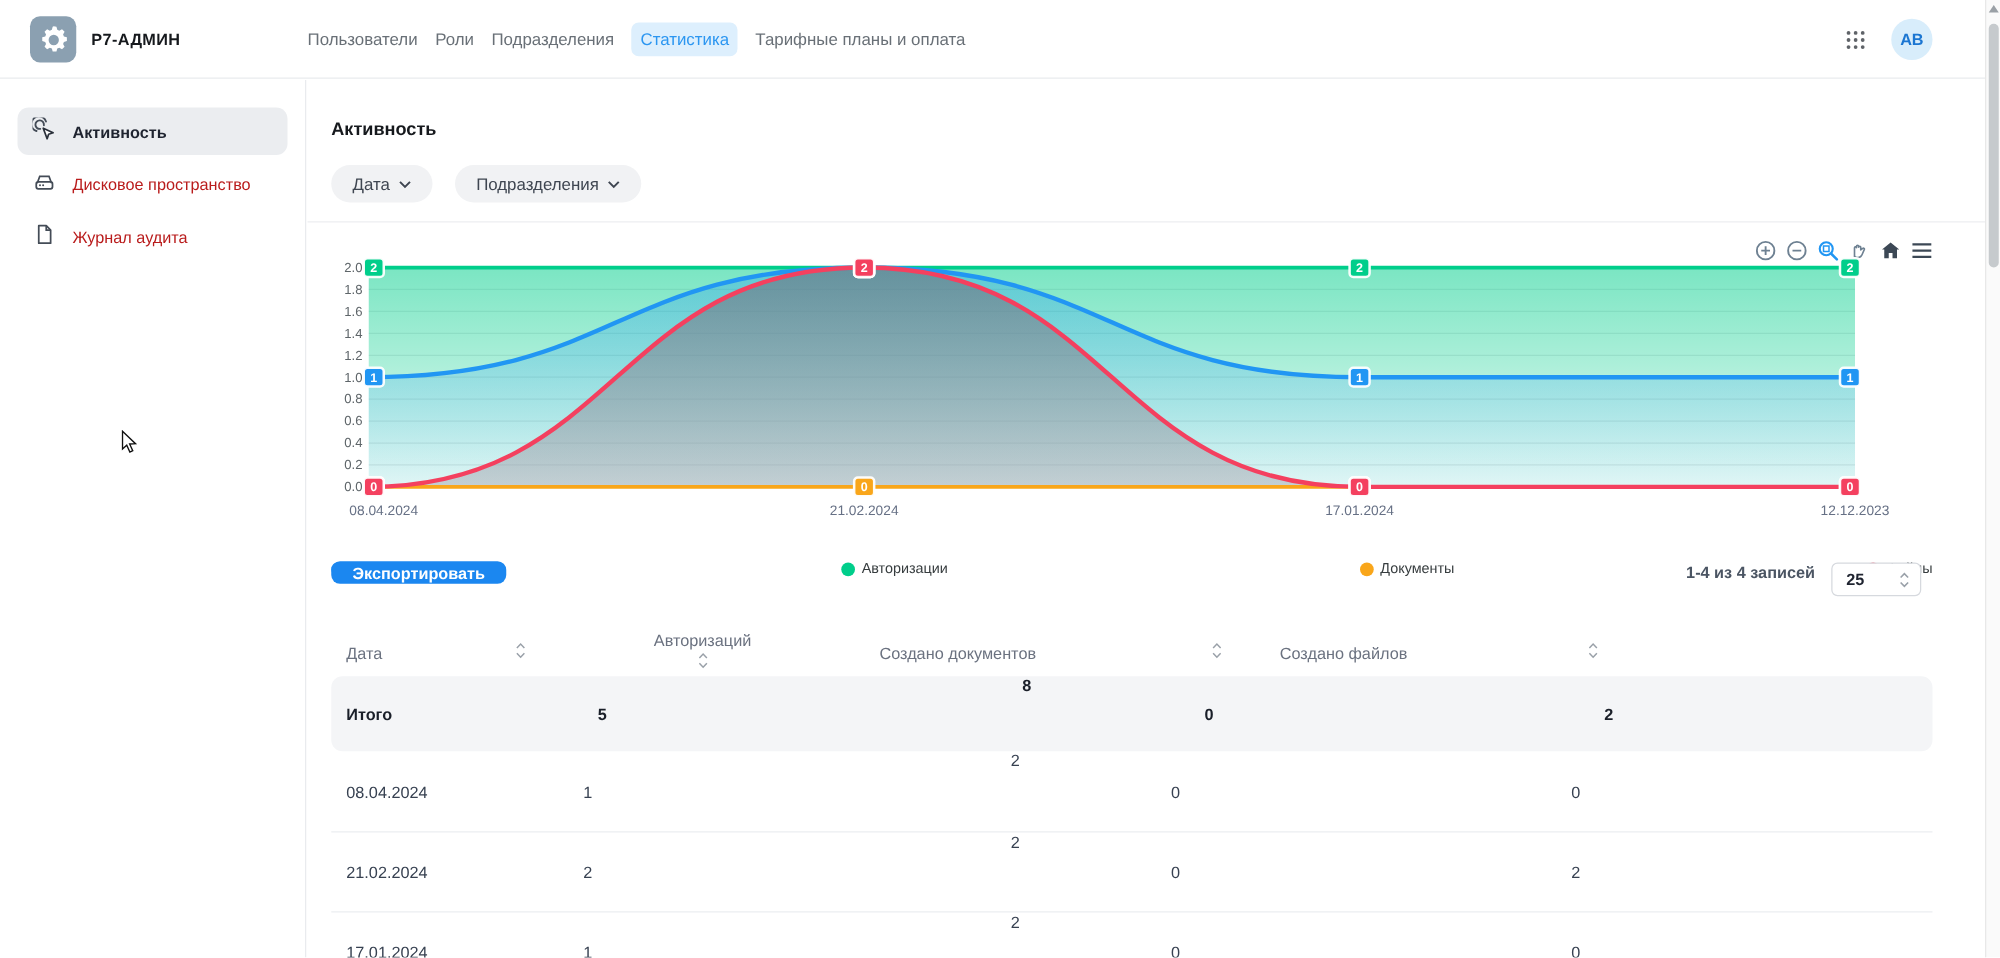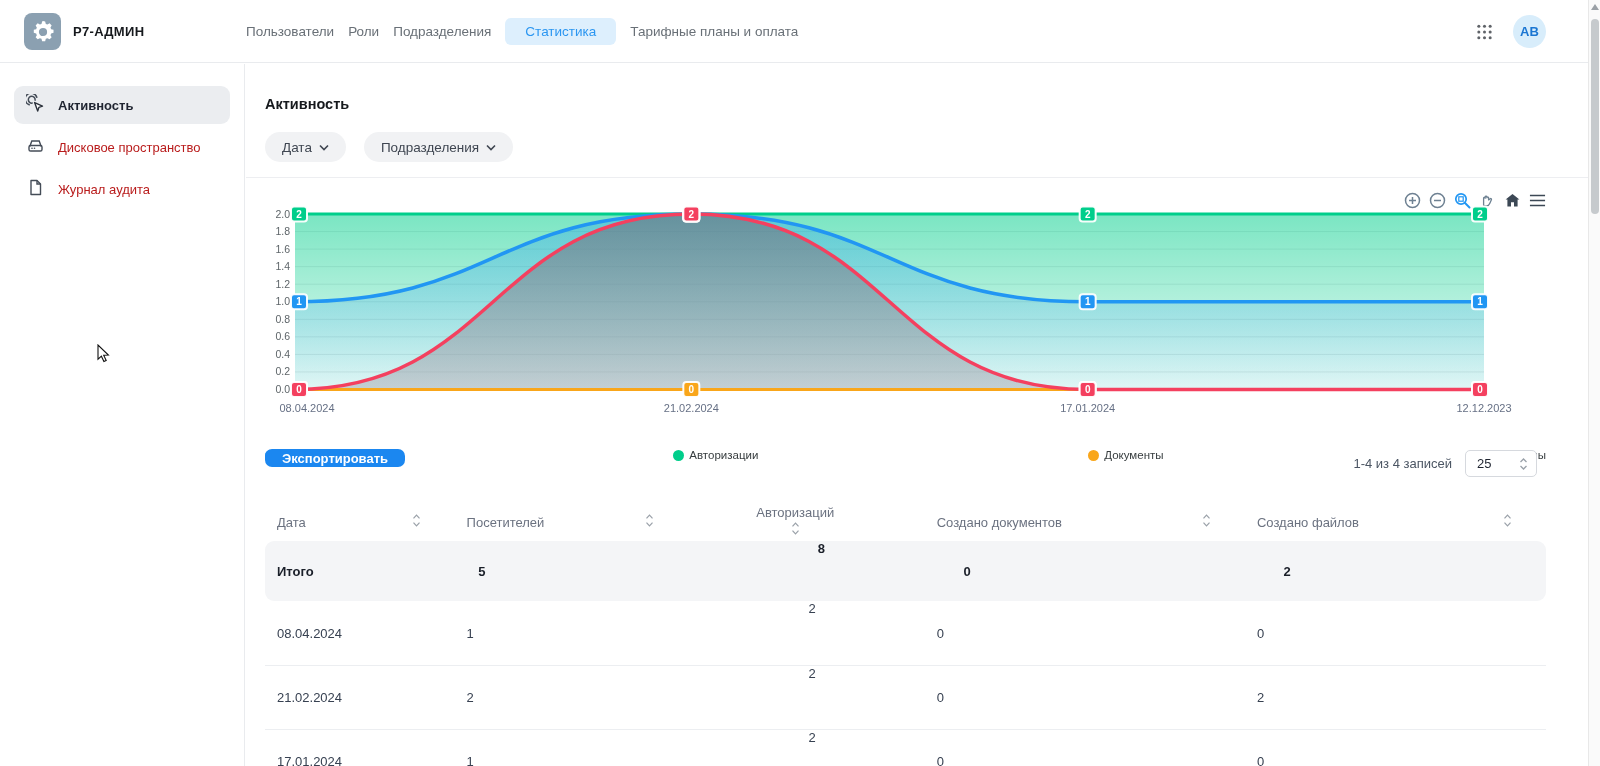--- a/index.html
+++ b/index.html
@@ -9,21 +9,21 @@
 
   
   .header { position:absolute; left:0; top:0; width:1600px; height:63px;
     background:#fff; border-bottom:1px solid #e9ebee; z-index:5; }
   .logo-wrap { position:absolute; left:24px; top:13px; display:flex; align-items:center; gap:12px; }
   .logo-tile { width:37px; height:37px; border-radius:8px; background:#8ba0b1;
     display:flex; align-items:center; justify-content:center; color:#fff; }
   .brand { font-size:13px; font-weight:bold; color:#16191d; letter-spacing:.3px;text-align:center; }
   .topnav { position:absolute; left:228px; top:0; height:63px; display:flex; align-items:center; gap:14px;margin-left:18px; }
   .topnav .nav-item { font-size:13.5px; color:#697077; cursor:pointer; white-space:nowrap; }
-  .topnav .nav-item.active { background:#ddeffd; color:#2b96f1; padding:6px 20px; border-radius:6px; }
+  .topnav .nav-item.active { background:#ddeffd; color:#2b96f1; padding:6px 7px; border-radius:6px; }
   .hdr-right { position:absolute; right:54px; top:0; height:63px; display:flex; align-items:center; gap:20px; }
   .avatar { width:33px; height:33px; border-radius:50%; background:#d8edfb; color:#1b76d2;
     font-weight:bold; font-size:13px; display:flex; align-items:center; justify-content:center; }
 
   
   .sidebar { position:absolute; left:0; top:64px; width:245px; height:702px;
     border-right:1px solid #e9ebee; background:#fff; }
   .side-item { display:flex; align-items:center; gap:13px; margin:4px 14px;
     padding:8px 12px; border-radius:9px; font-size:13px; color:#b91c1c; cursor:pointer; }
   .side-item.active { background:#ebedf0; font-weight:bold; color:#1f2430; }
@@ -44,21 +44,21 @@
   .chart-canvas { position:absolute; left:19px; top:122px; }
   .legend { position:absolute; left:19px; top:357px; width:1281px; display:flex;
     justify-content:space-between; gap:15px;margin-top:28px; }
   .legend-item { display:flex; align-items:center; gap:5px; font-size:11.5px; color:#373d3f; cursor:pointer; }
   .legend-dot { width:11px; height:11px; border-radius:50%; }
 
   
   .export-btn { position:absolute; left:19px; top:385px; height:18px; padding:0 17px;
     background:#1b87f0; color:#fff; font-weight:bold; font-size:13px; border:none;
     border-radius:7px; cursor:pointer; font-family:inherit; }
-  .pagination { position:absolute; right:63px; top:386px; display:flex; align-items:center; gap:13px; }
+  .pagination { position:absolute; right:63px; top:386px; display:flex; align-items:flex-start; gap:13px;font-weight:bold; }
   .range-text { font-size:13px; color:#4b5563; }
   .page-size { width:72px; height:27px; border:1px solid #d6d9de; border-radius:5px;
     display:flex; align-items:center; justify-content:space-between; padding:0 8px 0 11px;
     font-size:13px; color:#1f2430; cursor:pointer; background:#fff; }
 
   
   .table { position:absolute; left:19px; top:441px; width:1281px; }
   .t-row { display:flex; }
   .t-cell { padding-left:12px; display:flex; align-items:center; font-size:13px; color:#374151; }
   .c1{width:14.8%;} .c2{width:18.2%;} .c3{width:18.5%;flex-direction:column;} .c4{width:25.0%;} .c5{width:23.5%;}
@@ -319,27 +319,20 @@
 
   <div class="table" id="table">
       <div class="t-row t-head">
         <div class="t-cell c1">
           <span>Дата</span>
           <span><svg width="9" height="15" viewBox="0 0 9 15">
               <path d="M1.5 5.4 L4.5 2.2 L7.5 5.4" fill="none" stroke="#9aa1a9" stroke-width="1.2"></path>
               <path d="M1.5 9.6 L4.5 12.8 L7.5 9.6" fill="none" stroke="#9aa1a9" stroke-width="1.2"></path>
             </svg></span>
         </div>
-        <div class="t-cell c2">
-          <span>Посетителей</span>
-          <span><svg width="9" height="15" viewBox="0 0 9 15">
-              <path d="M1.5 5.4 L4.5 2.2 L7.5 5.4" fill="none" stroke="#9aa1a9" stroke-width="1.2"></path>
-              <path d="M1.5 9.6 L4.5 12.8 L7.5 9.6" fill="none" stroke="#9aa1a9" stroke-width="1.2"></path>
-            </svg></span>
-        </div>
         <div class="t-cell c3">
           <span>Авторизаций</span>
           <span><svg width="9" height="15" viewBox="0 0 9 15">
               <path d="M1.5 5.4 L4.5 2.2 L7.5 5.4" fill="none" stroke="#9aa1a9" stroke-width="1.2"></path>
               <path d="M1.5 9.6 L4.5 12.8 L7.5 9.6" fill="none" stroke="#9aa1a9" stroke-width="1.2"></path>
             </svg></span>
         </div>
         <div class="t-cell c4">
           <span>Создано документов</span>
           <span><svg width="9" height="15" viewBox="0 0 9 15">

